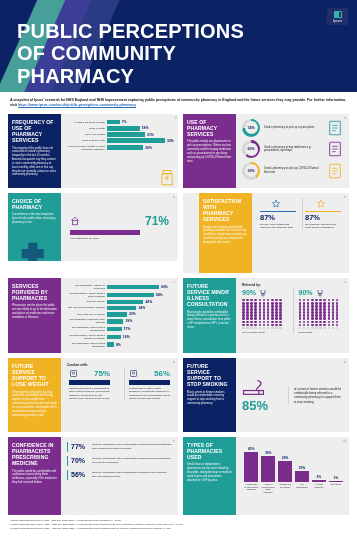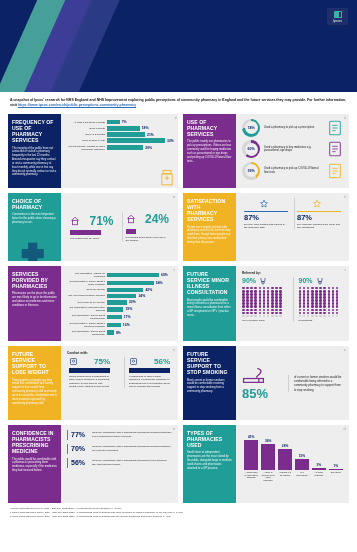--- a/index.html
+++ b/index.html
@@ -140,20 +140,23 @@
 </style>
 </head>
 <body>
 
 <div class="page">
 
   <div class="header">
     <div class="hdr-stripe s1"></div>
     <div class="hdr-stripe s2"></div>
     <div class="hdr-stripe s3"></div>
+    <div class="hdr-title">PUBLIC PERCEPTIONS
+OF COMMUNITY
+PHARMACY</div>
     <div class="logo">
       <div class="logo-mark"></div>
       <div class="logo-txt">Ipsos</div>
     </div>
   </div>
 
   <div class="intro">
     <span>A snapshot of Ipsos' research for NHS England and NHS Improvement exploring public perceptions of community pharmacy in England and the future services they may provide. For further information, visit  </span><a href="#">https://www.ipsos.com/en-uk/public-perceptions-community-pharmacy</a>
   </div>
 
@@ -286,36 +289,25 @@
                 <div class="choice-top">
                   <svg width="10" height="10" viewBox="0 0 24 24">
                     <path d="M3 11L12 3l9 8" fill="none" stroke="#7b2d8e" stroke-width="1.8"></path>
                     <rect x="6" y="11" width="12" height="10" fill="none" stroke="#7b2d8e" stroke-width="1.8"></rect>
                   </svg>
                   <span class="choice-val">71%</span>
                 </div>
                 <div class="choice-bar" style="width:71%"></div>
                 <div class="choice-cap">It is located near my home</div>
               </div>
-              <div class="choice-item">
-                <div class="choice-top">
-                  <svg width="10" height="10" viewBox="0 0 24 24">
-                    <path d="M3 11L12 3l9 8" fill="none" stroke="#7b2d8e" stroke-width="1.8"></path>
-                    <rect x="6" y="11" width="12" height="10" fill="none" stroke="#7b2d8e" stroke-width="1.8"></rect>
-                  </svg>
-                  <span class="choice-val">24%</span>
-                </div>
-                <div class="choice-bar" style="width:24%"></div>
-                <div class="choice-cap">It is located at the same place as my GP practice</div>
-              </div>
-            </div>
-        </div>
-      </div>
-
-      <div class="panel" style="flex:1;height:68px;">
+            </div>
+        </div>
+      </div>
+
+      <div class="panel" style="flex:1;height:80px;padding-left:16px;">
         <div class="panel-head yellow">
           <div class="ph-title">SATISFACTION WITH PHARMACY SERVICES</div>
           <div class="ph-sub">People were largely satisfied with pharmacy services the last time they used them, though fewer people say that their privacy was maintained during their discussion.</div>
         </div>
         <div class="panel-body">
           <div class="corner">iv</div>
           <div class="sat-wrap" id="sat-items">
               <div class="sat-item">
                 <div class="sat-ico">
                   <svg width="12" height="10" viewBox="0 0 24 20">

